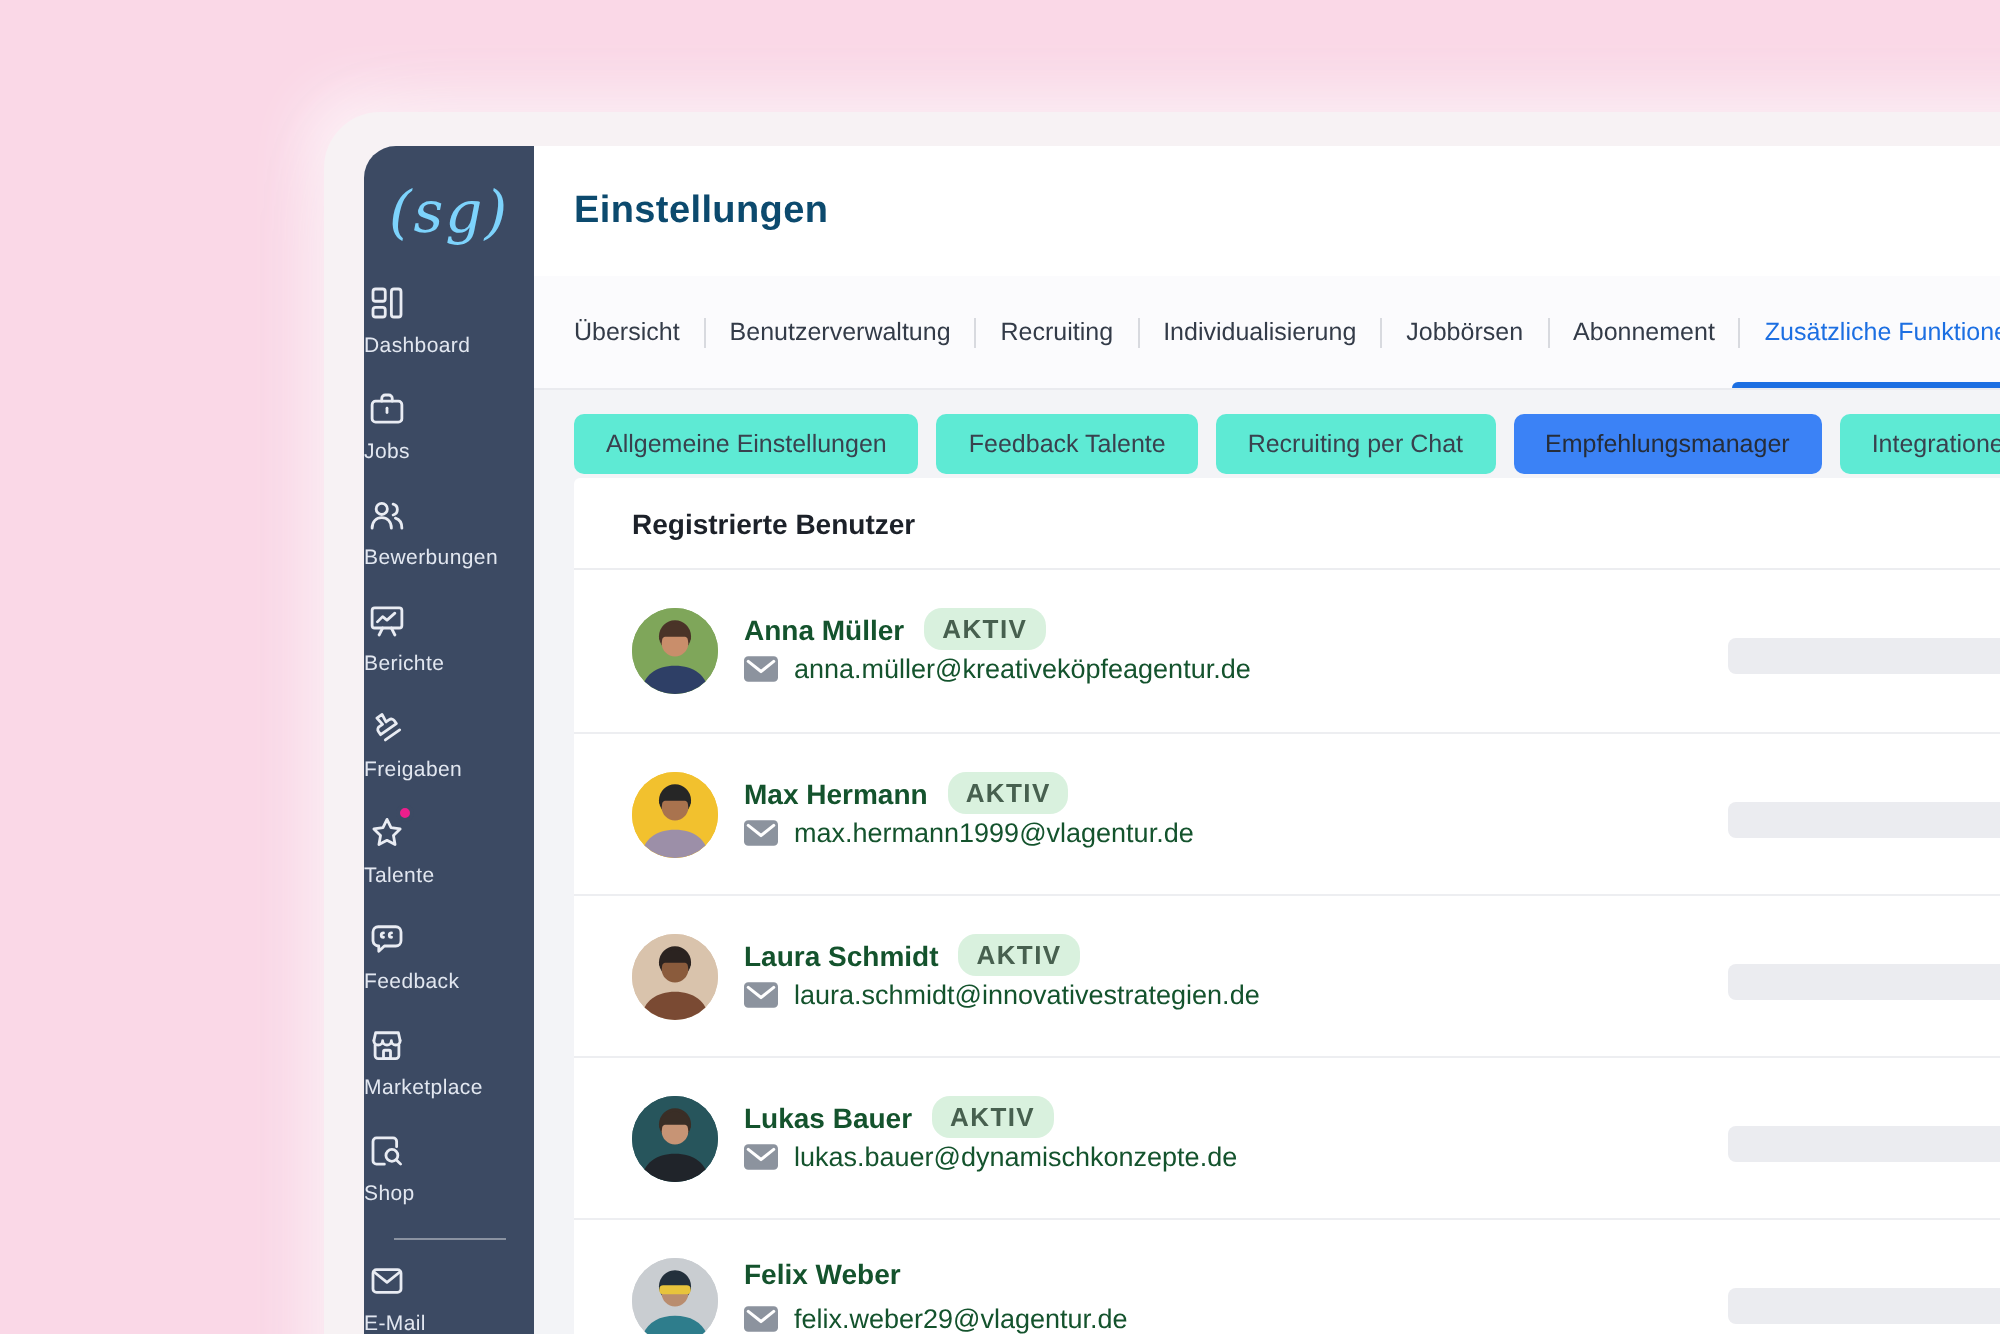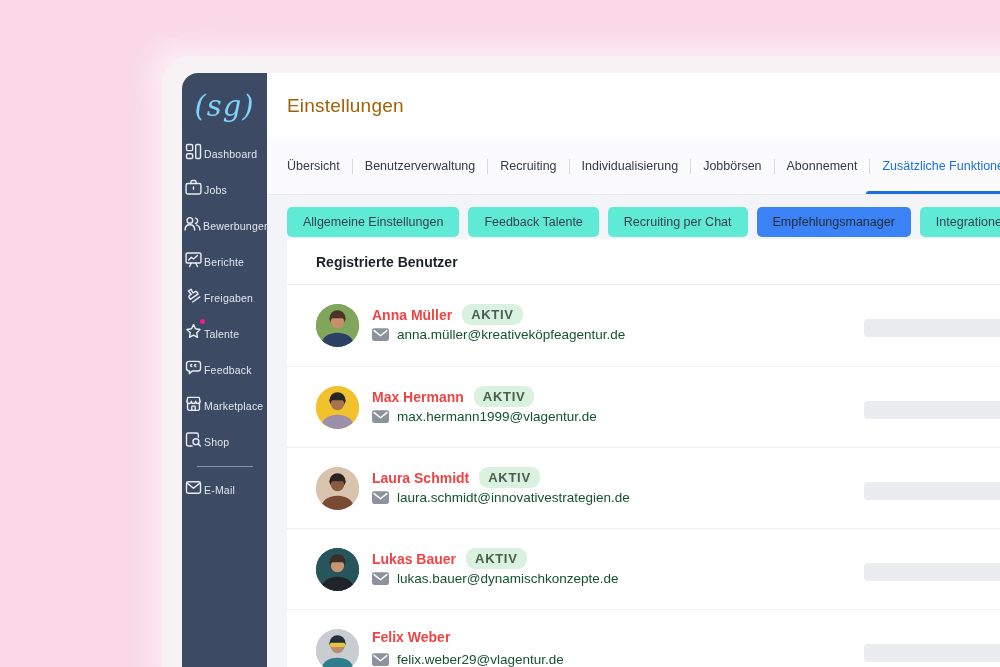--- a/index.html
+++ b/index.html
@@ -15,53 +15,53 @@
     box-shadow:-12px -12px 26px rgba(255,255,255,0.6), 14px 14px 44px rgba(201,138,168,0.28);
     padding:17px 0 0 20px;
   }
   .app { width:100%; height:100%; border-top-left-radius:16px; overflow:hidden; display:flex; background:#F3F4F7; }
 
   
   .sidebar { flex:0 0 85px; width:85px; background:#3C4A63; color:#E9ECF3; display:flex; flex-direction:column; align-items:center; }
   .logo { margin-top:10px; height:46px; display:flex; align-items:center; justify-content:center;
           font-family:"DejaVu Serif",serif; font-style:italic; font-size:29px; color:#7dd3fc; letter-spacing:1px; }
   .side-nav { width:100%; display:flex; flex-direction:column; align-items:center; margin-top:4px; }
-  .side-item { width:100%; padding:7px 0 7px; display:flex; flex-direction:row; align-items:center; cursor:pointer; }
+  .side-item { width:100%; padding:7px 0 7px; display:flex; flex-direction:column; align-items:flex-start; cursor:pointer; }
   .side-item .icon-slot { position:relative; width:22px; height:22px; display:flex; align-items:center; justify-content:center; color:#E9ECF3; }
   .side-item .icon-slot svg { width:21px; height:21px; }
   .side-item .nav-label { margin-top:5px; font-size:10.5px; color:#E2E7F0; letter-spacing:0.2px; }
   .side-item .notif-dot { position:absolute; right:-3px; top:-3px; width:9px; height:9px; border-radius:50%;
                           background:#ED1E8C; border:2px solid #3C4A63; }
   .side-divider { width:56px; border-top:1px solid rgba(255,255,255,0.4); margin:9px auto 2px; }
 
   
   .main { flex:1; min-width:0; display:flex; flex-direction:column; }
   .page-header { flex:0 0 65px; background:#FFFFFF; display:flex; align-items:center; padding-left:20px; }
-  .page-title { font-size:19px; font-weight:400; color:#a16207; letter-spacing:0.2px; }
+  .page-title { font-size:19px; font-weight:700; color:#0c4a6e; letter-spacing:0.2px; }
 
   .tabbar { flex:0 0 57px; background:#FBFBFD; border-bottom:1px solid #EAEBEF; display:flex; align-items:stretch; padding-left:20px; white-space:nowrap; }
   .tab { position:relative; display:flex; align-items:center; font-size:12.5px; color:#333B48; margin-right:12px; cursor:pointer; }
   .tab + .tab::before { content:""; width:1px; height:15px; background:#D8DADF; margin-right:12px; align-self:center; }
   .tab.active { color:#1C6FE2; }
   .tab.active::after { content:""; position:absolute; left:-3px; right:-10px; bottom:0; height:3px; background:#1C6FE2; border-radius:3px 3px 0 0; }
 
   .content { flex:1; min-height:0; display:flex; flex-direction:column; padding:12px 0 0 20px; }
   .chips { flex:0 0 30px; display:flex; gap:9px; margin-bottom:2px; white-space:nowrap; }
   .chip { height:30px; display:flex; align-items:center; padding:0 16px; border-radius:5px;
           background:#5eead4; color:#39414E; font-size:12.5px; cursor:pointer; }
   .chip.active { background:#3b82f6; color:#262D39; }
 
   .card { flex:1; background:#FFFFFF; border-top-left-radius:3px; min-height:0; overflow:hidden; }
   .card-head { padding:15px 0 14px 29px; font-size:14px; font-weight:700; color:#1C2129; border-bottom:1px solid #ECEDF0; }
   .user-row { position:relative; height:81px; }
   .user-row + .user-row { border-top:1px solid #EDEEF1; }
   .avatar { position:absolute; left:29px; top:19px; width:43px; height:43px; border-radius:50%; overflow:hidden; background:var(--bg,#DDD); }
   .avatar svg { display:block; width:43px; height:43px; }
   .name-line { position:absolute; left:85px; top:19px; display:flex; align-items:center; gap:10px; }
-  .user-name { font-size:14px; font-weight:700; color:#ef4444; }
+  .user-name { font-size:14px; font-weight:700; color:#14532d; }
   .status-badge { background:#D9F1DE; color:#47604F; font-size:13px; font-weight:700; letter-spacing:0.7px;
                   padding:4px 9px; border-radius:9px; line-height:1; }
   .email-line { position:absolute; left:85px; top:42px; display:flex; align-items:center; gap:8px;
                 color:#14532d; font-size:13.5px; }
   .mail-icon { display:flex; }
   .ph-bar { position:absolute; left:577px; right:0; top:34px; height:18px; background:#EBECF0; border-radius:4px; }
 </style>
 </head>
 <body>
 

